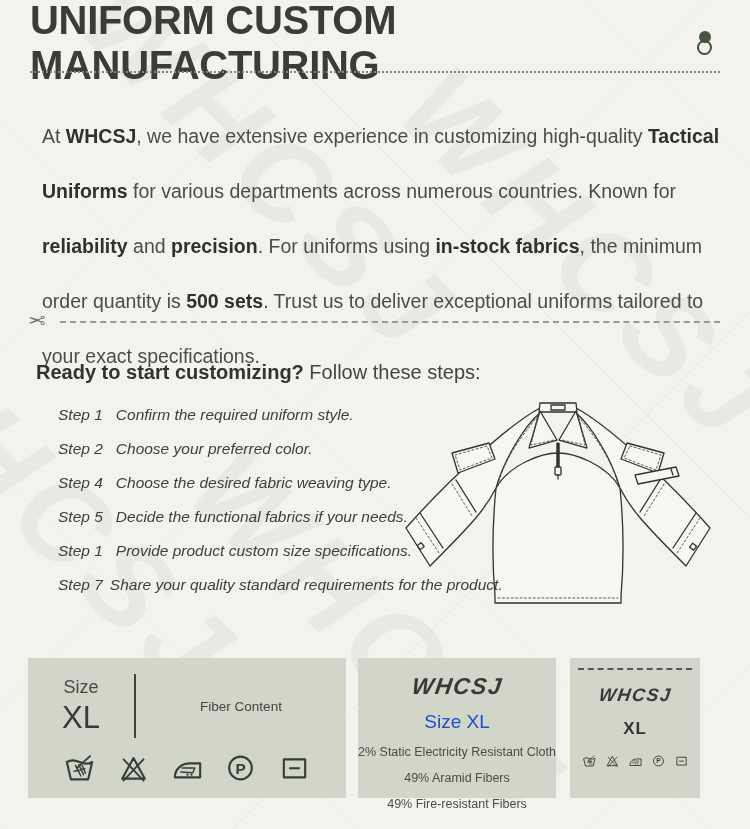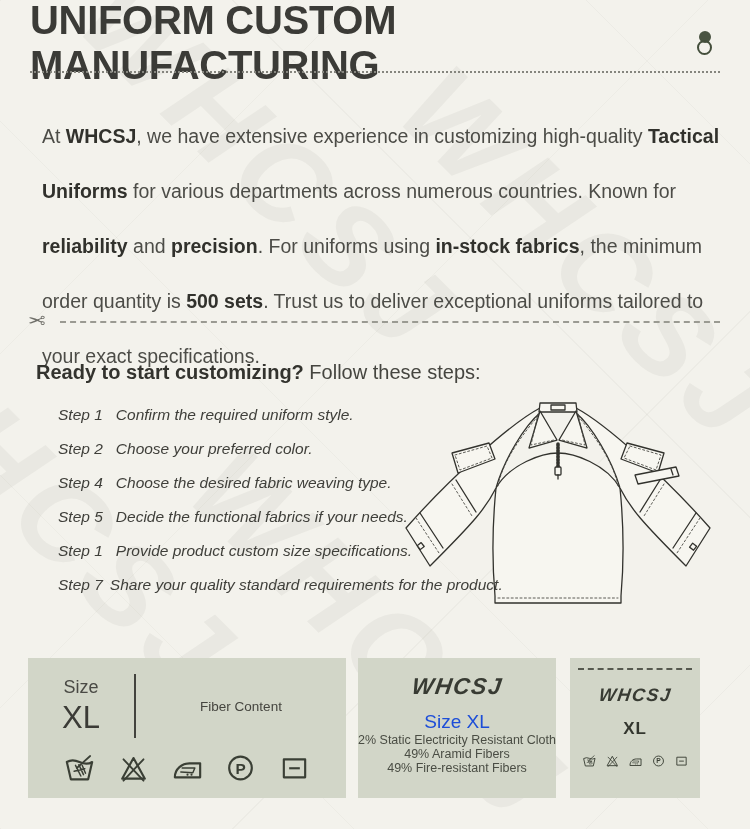--- a/index.html
+++ b/index.html
@@ -65,21 +65,21 @@
   .fiber-cap{font-size:13.5px;color:#45453f;}
   .fiber-val{font-size:14px;color:#45453f;margin-top:15px;}
   .care-row{display:flex;justify-content:space-between;align-items:center;padding:6px 34px 0 34px;}
   .care-ic{width:35px;height:32px;color:#3a3f35;}
 
   .logo{font-weight:bold;font-style:italic;letter-spacing:1.5px;color:#383b33;
         transform:skewX(-8deg);display:inline-block;}
   .logo-lg{font-size:23px;}
   .logo-sm{font-size:18px;margin-top:15px;}
   .bl-size{font-size:19px;color:#1d4ed8;margin-top:11px;}
-  .bl-comp{font-size:12.5px;color:#4a4d44;margin-top:0;}
+  .bl-comp{font-size:12.5px;color:#4a4d44;margin-top:12px;}
   .bl-comp:first-of-type{margin-top:12px;}
 
   .stitch{border-top:2px dashed #55584e;margin:2px 8px 0 8px;}
   .tag-size{font-size:17px;font-weight:bold;letter-spacing:1px;color:#33362e;margin-top:13px;}
   .care-row-sm{display:flex;justify-content:center;gap:8px;align-items:center;margin-top:15px;}
   .care-ic-sm{width:15px;height:14px;color:#3a3f35;}
 </style>
 </head>
 <body>
 

